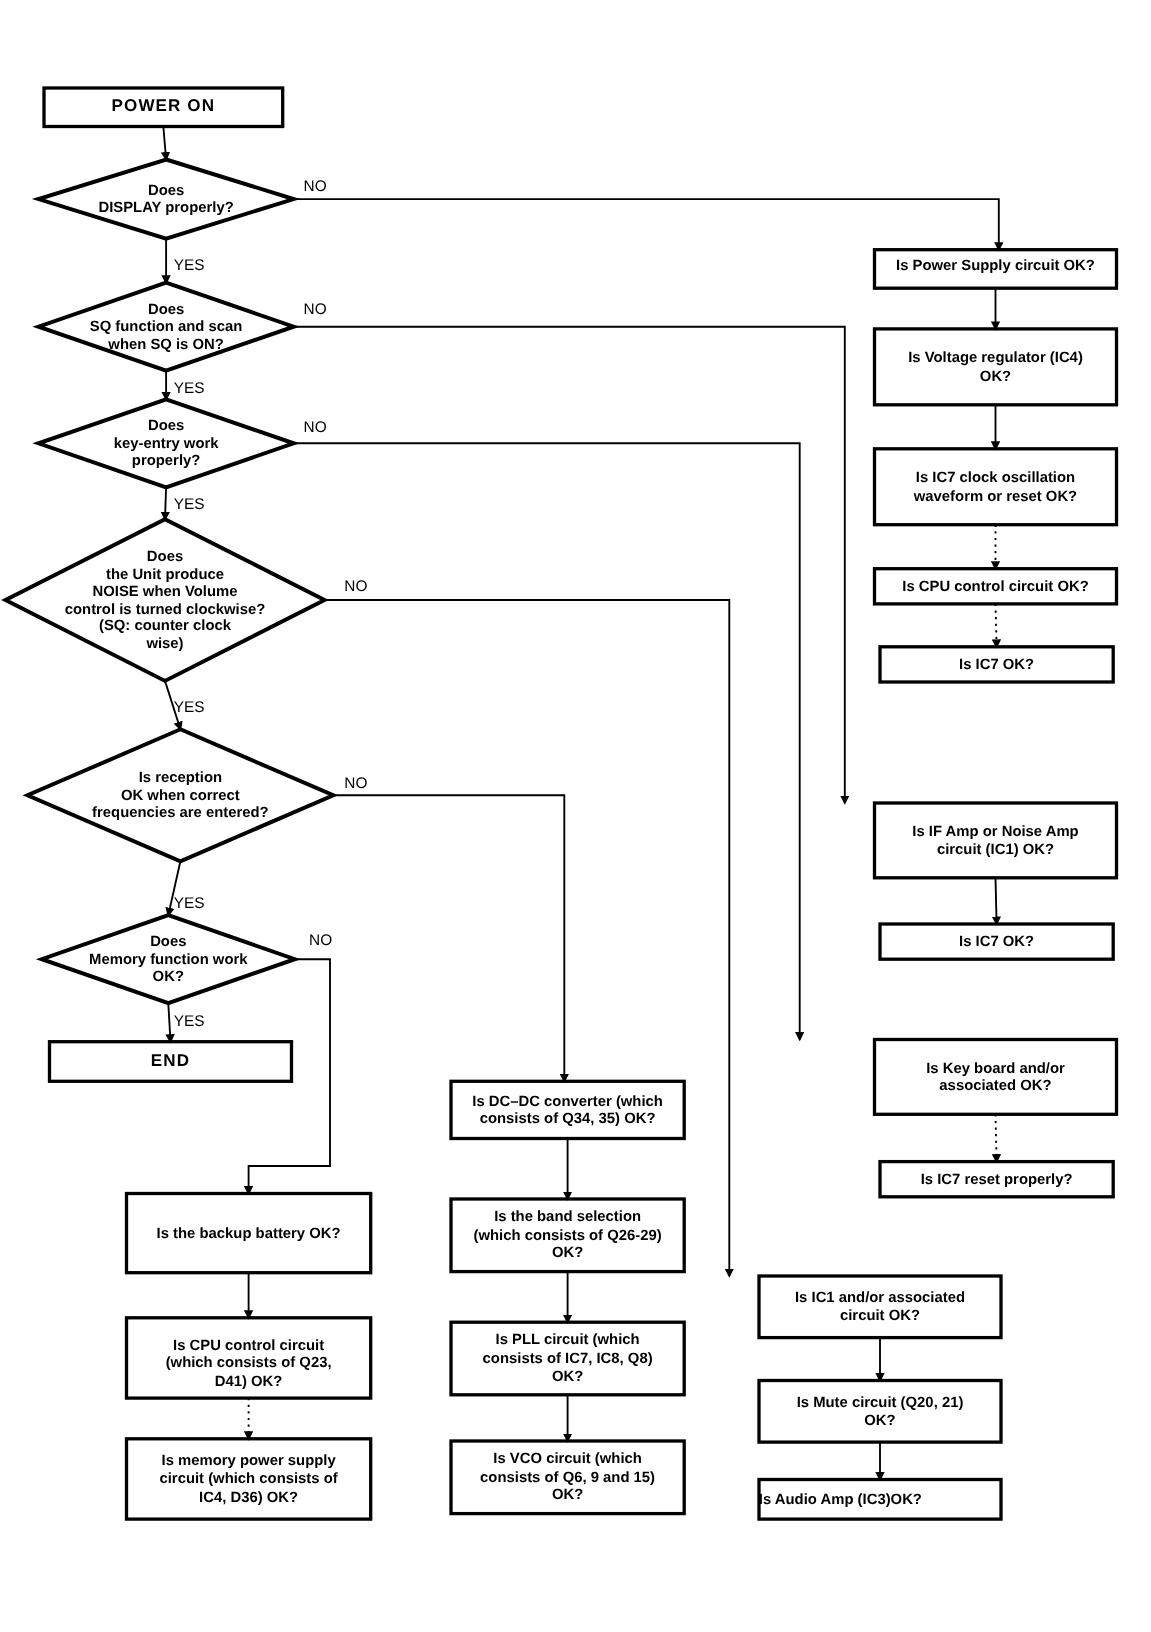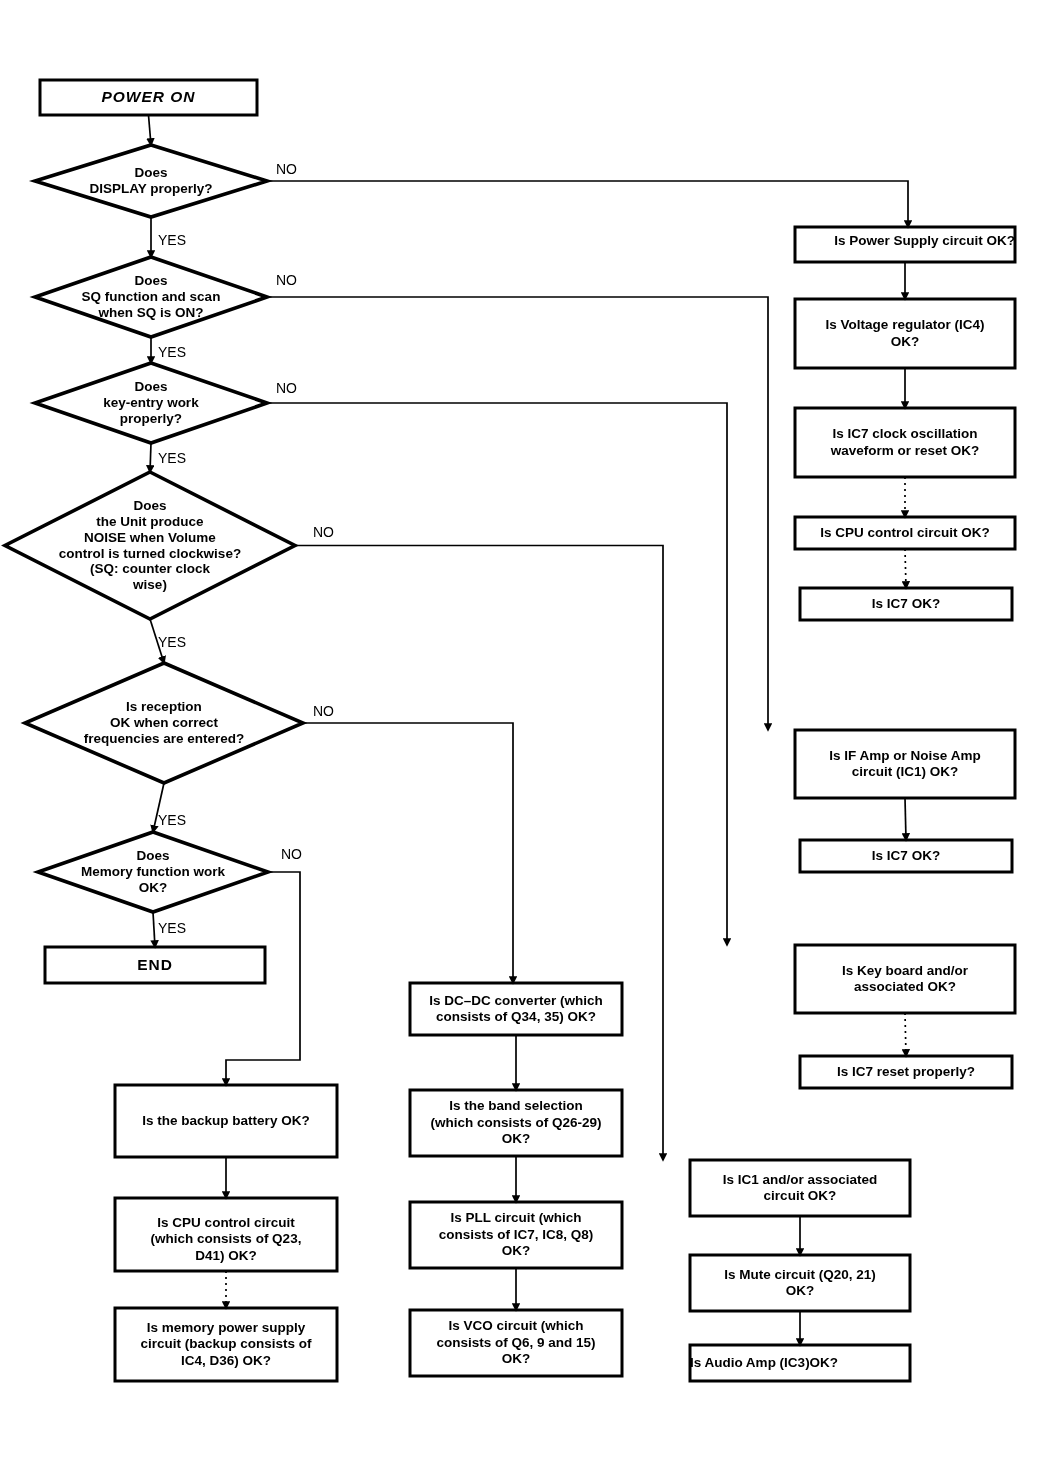--- a/index.html
+++ b/index.html
@@ -87,21 +87,21 @@
         <path d="M 516 1268 L 516 1310" marker-end="url(#arrow)" stroke-width="1.7"></path>
         <path d="M 226 1157 L 226 1198" marker-end="url(#arrow)" stroke-width="1.7"></path>
         <path d="M 226 1271 L 226 1308" stroke-dasharray="2 4" marker-end="url(#arrow)" stroke-width="1.7"></path>
         <path d="M 800 1216 L 800 1255" marker-end="url(#arrow)" stroke-width="1.7"></path>
         <path d="M 800 1311 L 800 1345" marker-end="url(#arrow)" stroke-width="1.7"></path>
       </g>
   </svg>
 
   <div id="labels">
       <div class="nodeLabel termLabel" style="left: 40px; top: 80px; width: 217px; height: 35px;">
-        <span style="white-space: pre-line; font-style: italic;">POWER ON</span>
+        <span style="white-space: pre-line;">POWER ON</span>
       </div>
       <div class="nodeLabel dmdLabel" style="left: 35px; top: 145px; width: 232px; height: 72px; align-items: center; line-height: 1.18;">
         <span style="white-space: pre-line;">Does
 DISPLAY properly?</span>
       </div>
       <div class="nodeLabel dmdLabel" style="left: 35px; top: 257px; width: 232px; height: 80px; align-items: center; line-height: 1.18;">
         <span style="white-space: pre-line;">Does
 SQ function and scan
 when SQ is ON?</span>
       </div>
@@ -124,21 +124,21 @@
 frequencies are entered?</span>
       </div>
       <div class="nodeLabel dmdLabel" style="left: 38px; top: 832px; width: 230px; height: 80px; align-items: center; line-height: 1.18;">
         <span style="white-space: pre-line;">Does
 Memory function work
 OK?</span>
       </div>
       <div class="nodeLabel termLabel" style="left: 45px; top: 947px; width: 220px; height: 36px;">
         <span style="white-space: pre-line;">END</span>
       </div>
-      <div class="nodeLabel boxLabel" style="left: 795px; top: 227px; width: 220px; height: 28px; justify-content: flex-end;">
+      <div class="nodeLabel boxLabel" style="left: 795px; top: 227px; width: 220px; height: 28px;">
         <span style="white-space: pre-line;">Is Power Supply circuit OK?</span>
       </div>
       <div class="nodeLabel boxLabel" style="left: 795px; top: 299px; width: 220px; height: 69px;">
         <span style="white-space: pre-line;">Is Voltage regulator (IC4)
 OK?</span>
       </div>
       <div class="nodeLabel boxLabel" style="left: 795px; top: 408px; width: 220px; height: 69px;">
         <span style="white-space: pre-line;">Is IC7 clock oscillation
 waveform or reset OK?</span>
       </div>
@@ -184,21 +184,21 @@
       <div class="nodeLabel boxLabel" style="left: 115px; top: 1085px; width: 222px; height: 72px;">
         <span style="white-space: pre-line;">Is the backup battery OK?</span>
       </div>
       <div class="nodeLabel boxLabel" style="left: 115px; top: 1198px; width: 222px; height: 83px;">
         <span style="white-space: pre-line;">Is CPU control circuit
 (which consists of Q23,
 D41) OK?</span>
       </div>
       <div class="nodeLabel boxLabel" style="left: 115px; top: 1308px; width: 222px; height: 73px;">
         <span style="white-space: pre-line;">Is memory power supply
-circuit (backup consists of
+circuit (which consists of
 IC4, D36) OK?</span>
       </div>
       <div class="nodeLabel boxLabel" style="left: 690px; top: 1160px; width: 220px; height: 56px;">
         <span style="white-space: pre-line;">Is IC1 and/or associated
 circuit OK?</span>
       </div>
       <div class="nodeLabel boxLabel" style="left: 690px; top: 1255px; width: 220px; height: 56px;">
         <span style="white-space: pre-line;">Is Mute circuit (Q20, 21)
 OK?</span>
       </div>

